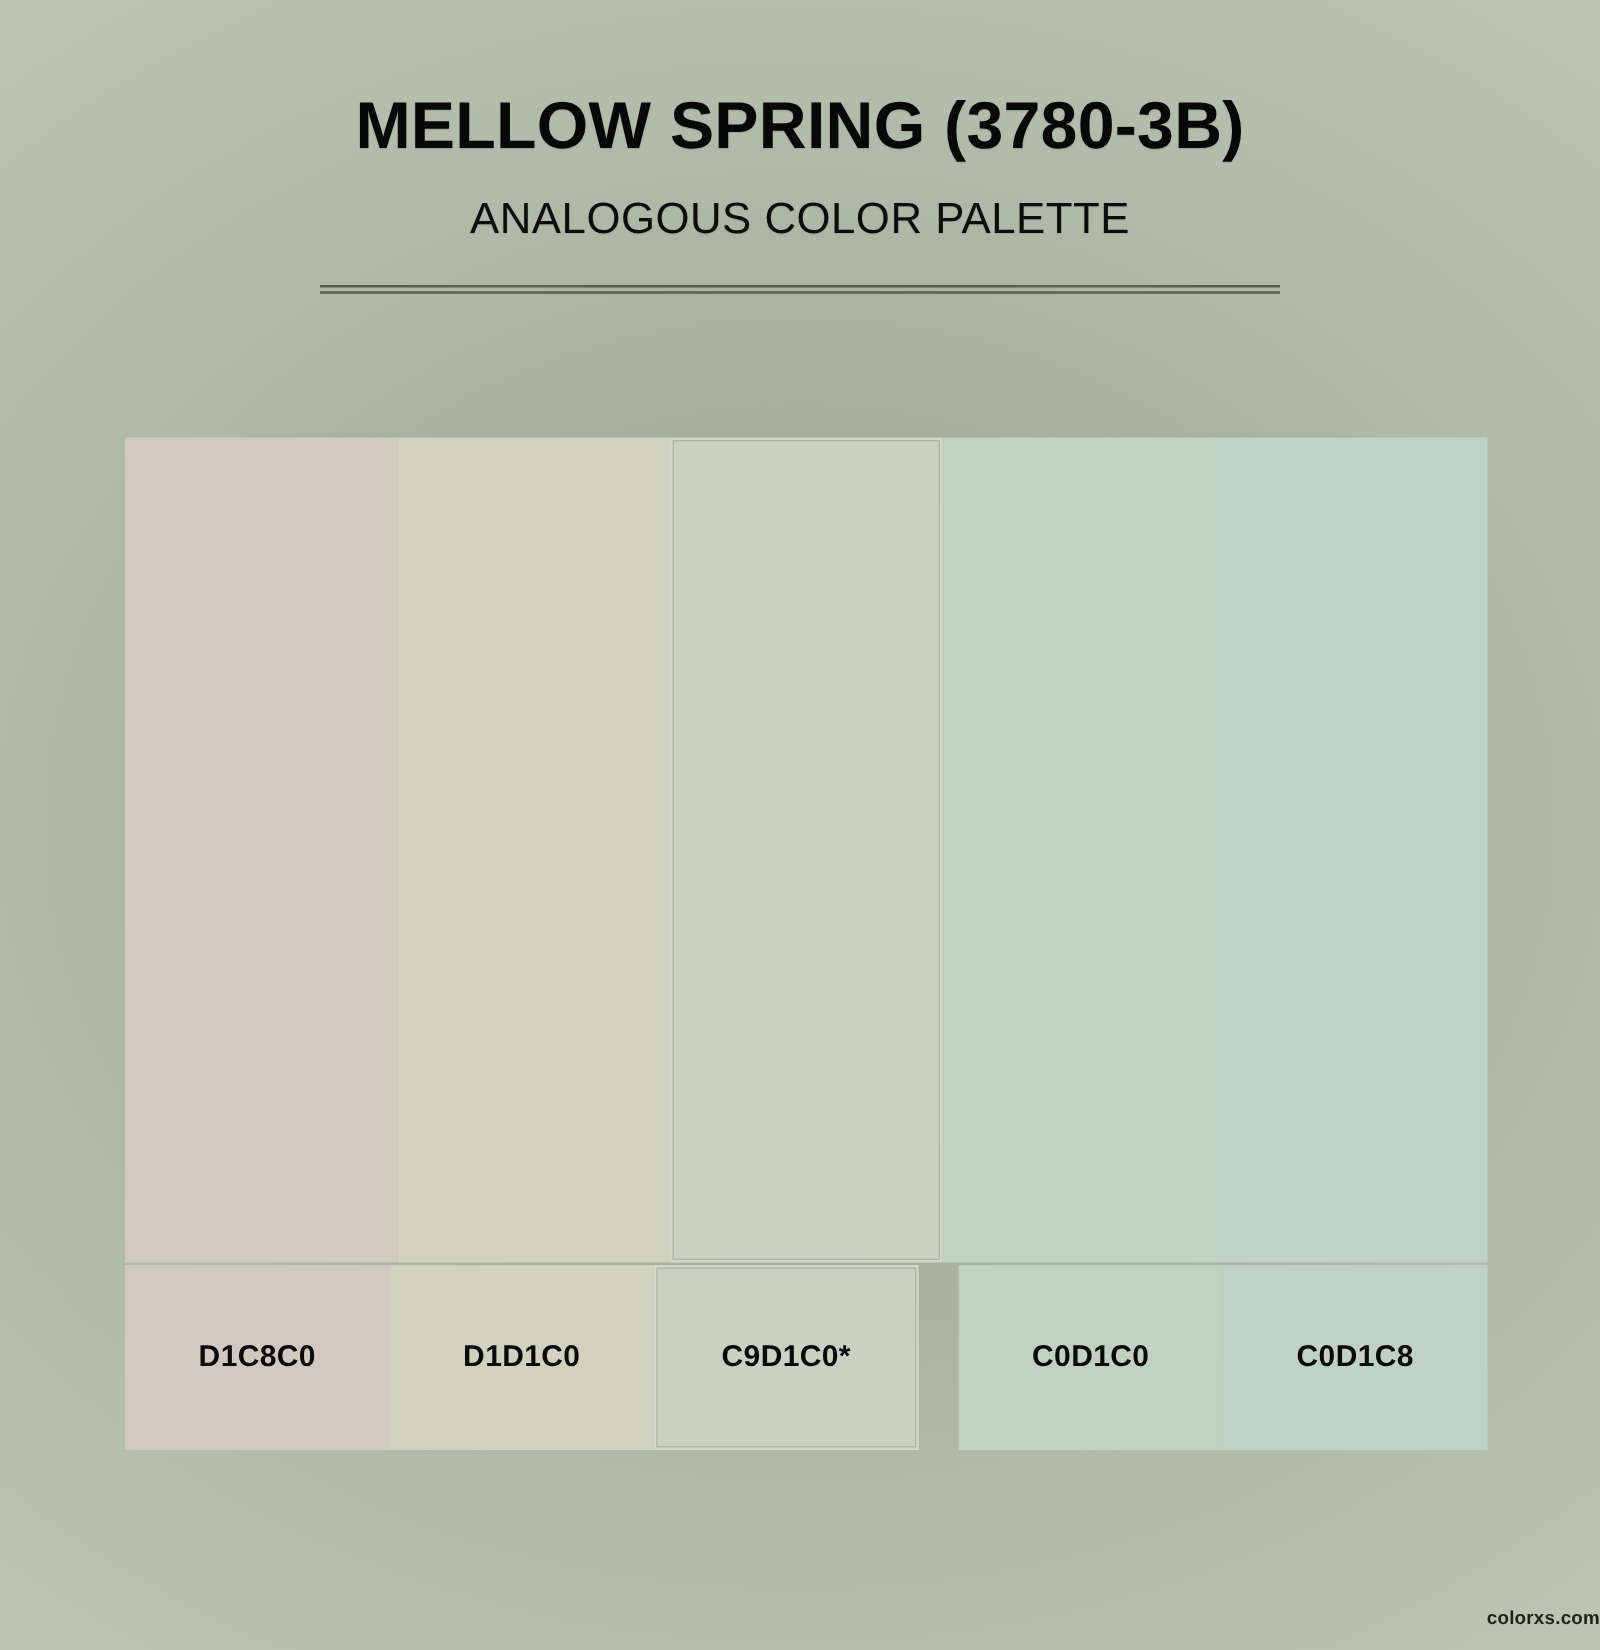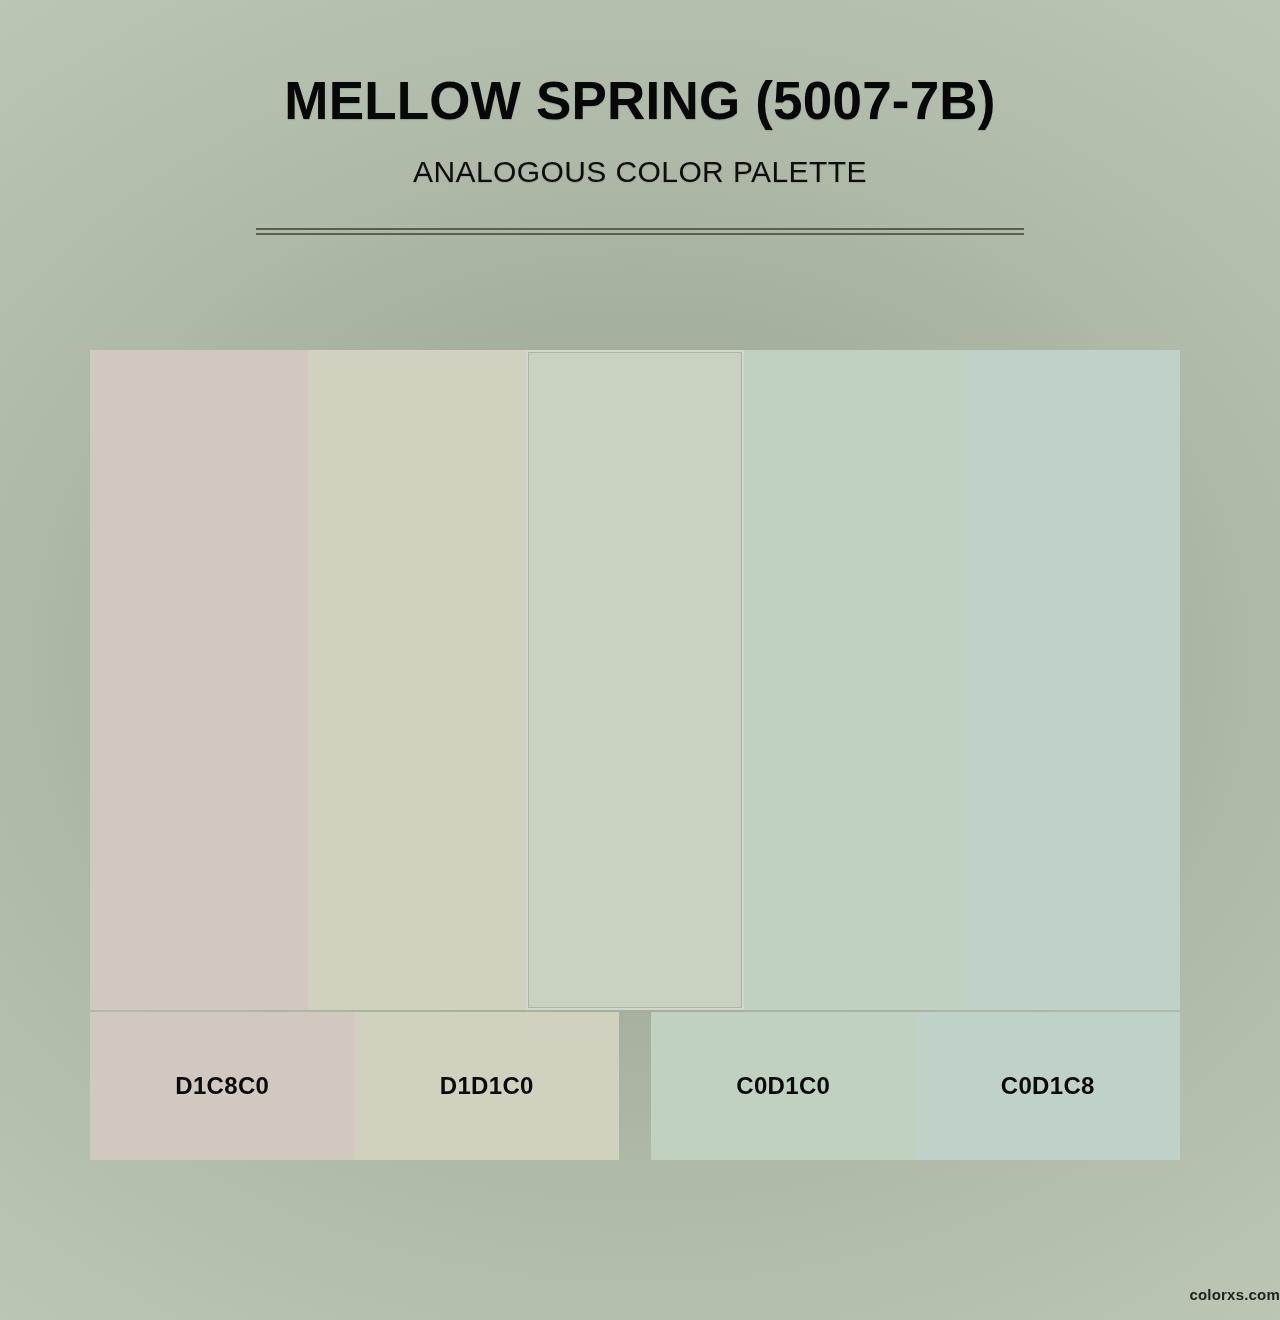--- a/index.html
+++ b/index.html
@@ -49,21 +49,21 @@
     letter-spacing: 0.2px;
     color: #080808;
     line-height: 1.0;
     text-shadow: 0 1px 1px rgba(90,100,85,0.30);
     white-space: nowrap;
   }
 
   .subtitle {
     margin: 0;
     padding-top: 30px;
-    font-size: 30px;
+    font-size: 35px;
     font-weight: 400;
     letter-spacing: 0.4px;
     color: #0d0d0d;
     line-height: 1.0;
     text-shadow: 0 1px 1px rgba(90,100,85,0.22);
     white-space: nowrap;
   }
 
   .divider {
     position: absolute;
@@ -78,21 +78,21 @@
     right: 0;
     height: 2px;
     background: #575f52;
   }
   .divider .rule.top { top: 0; }
   .divider .rule.bottom { top: 5px; }
 
   
   .palette {
     position: absolute;
-    left: 90px;
+    left: 100px;
     top: 350px;
     width: 1090px;
     height: 810px;
   }
 
   .swatch-row {
     position: absolute;
     left: 0;
     top: 0;
     width: 100%;
@@ -150,21 +150,21 @@
     color: #1d231c;
     letter-spacing: 0.2px;
   }
 </style>
 </head>
 <body>
 
 <div class="page">
 
   <div class="header">
-    <h1 class="title">MELLOW SPRING (5007-7B)</h1>
+    <h1 class="title">MELLOW SPRING (3780-3B)</h1>
     <h2 class="subtitle">ANALOGOUS COLOR PALETTE</h2>
   </div>
 
   <div class="divider">
     <div class="rule top"></div>
     <div class="rule bottom"></div>
   </div>
 
   <div class="palette">
     <div class="swatch-row">
@@ -174,20 +174,23 @@
         <div class="swatch-block" style="background-color: rgb(192, 209, 192);"></div>
         <div class="swatch-block" style="background-color: rgb(192, 209, 200);"></div>
       </div>
     <div class="labels-row">
         <div class="label-block" style="background-color: rgb(209, 200, 192);">
           <span class="label-text">D1C8C0</span>
         </div>
         <div class="label-block" style="background-color: rgb(209, 209, 192);">
           <span class="label-text">D1D1C0</span>
         </div>
+        <div class="label-block is-base" style="background-color: rgb(201, 209, 192);">
+          <span class="label-text">C9D1C0*</span>
+        </div>
         <div class="label-block" style="background-color: rgb(192, 209, 192); margin-left: 32px;">
           <span class="label-text">C0D1C0</span>
         </div>
         <div class="label-block" style="background-color: rgb(192, 209, 200);">
           <span class="label-text">C0D1C8</span>
         </div>
       </div>
   </div>
 
   <div class="footer">

